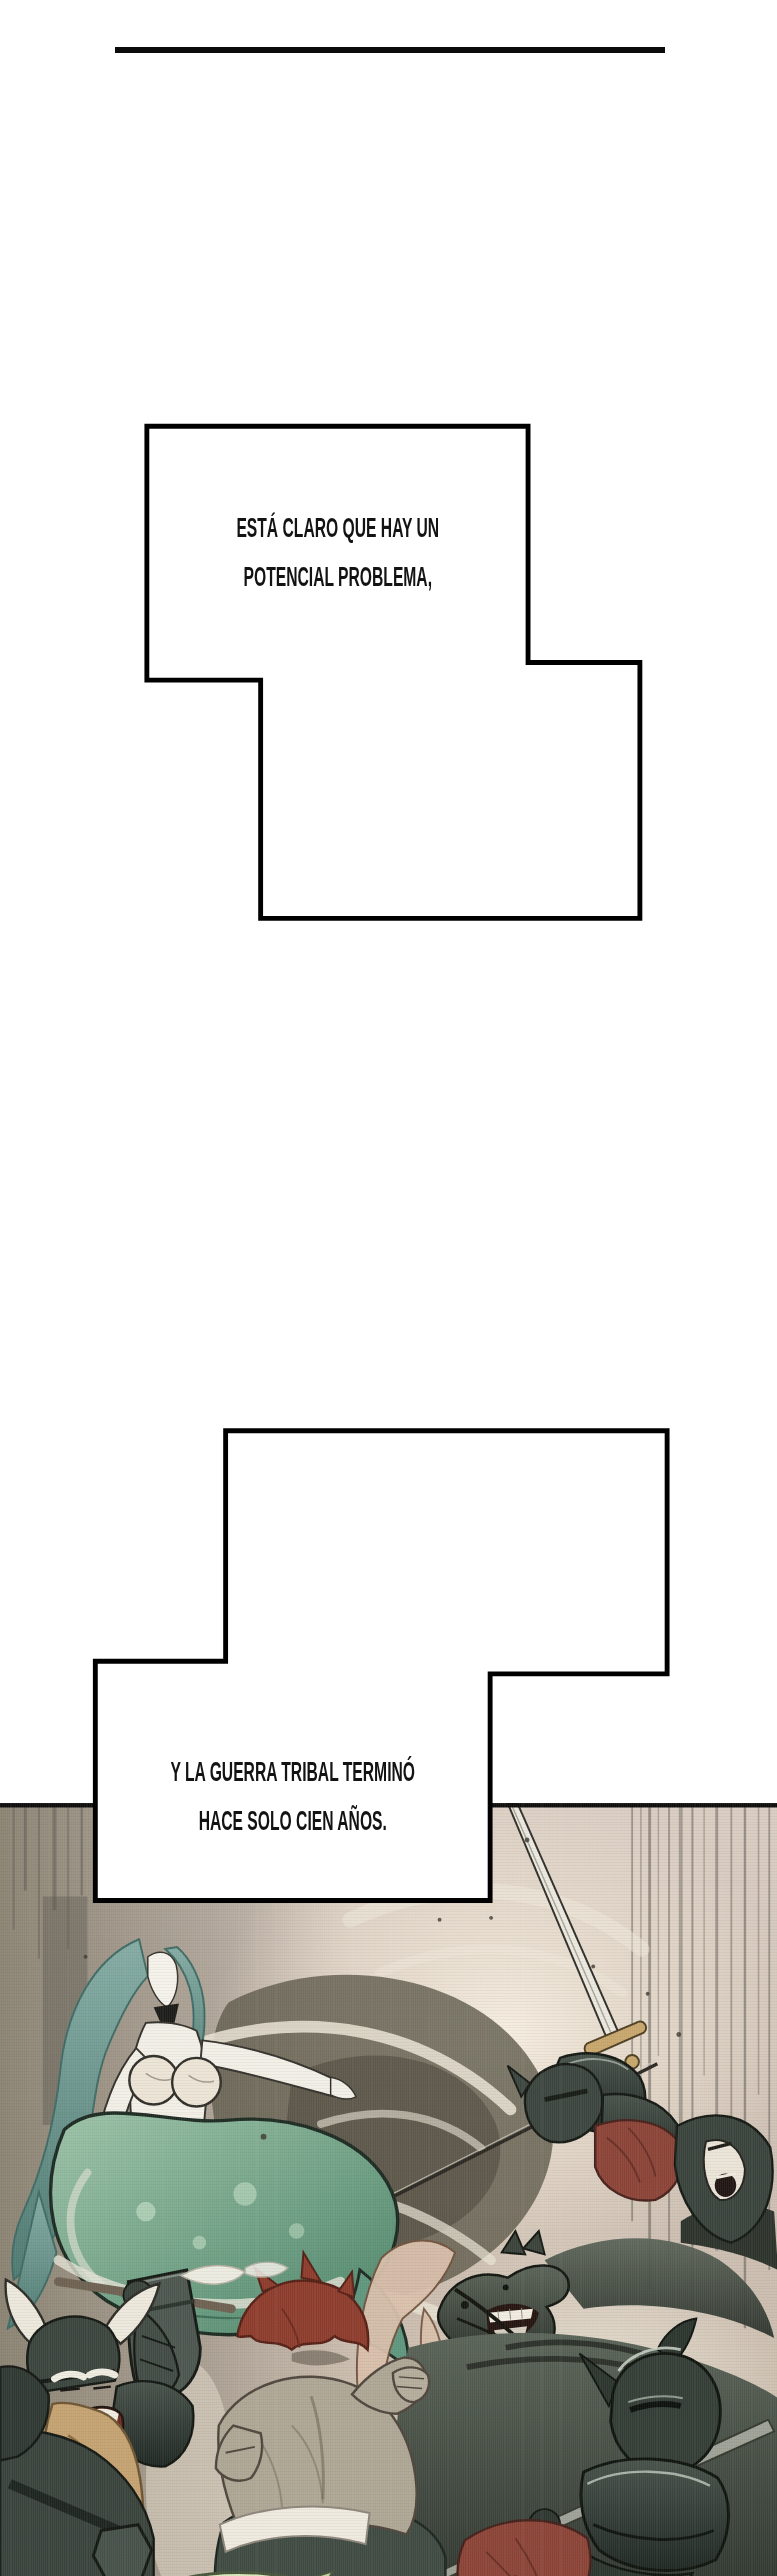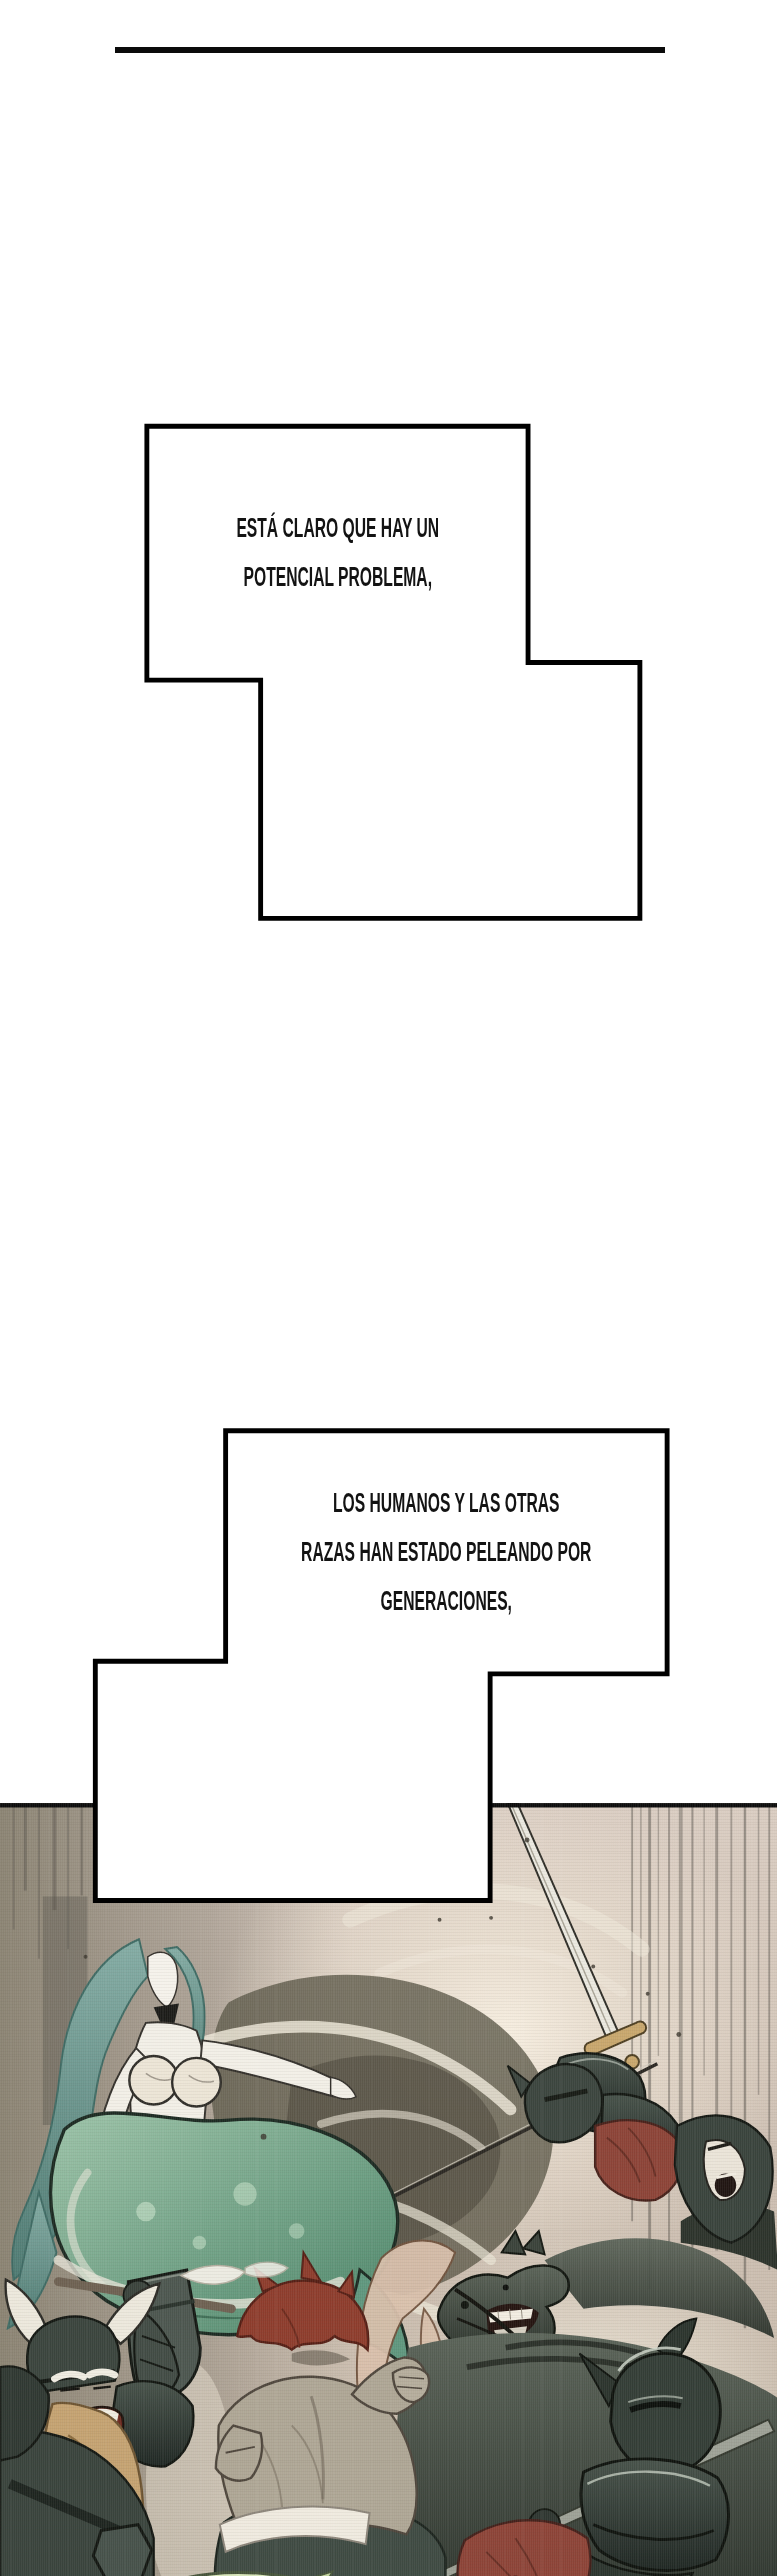--- a/index.html
+++ b/index.html
@@ -305,23 +305,22 @@
   </svg>
 
   <div class="btext" id="bt1" style="left:145px;top:377px;width:385px;height:258px">
     <div class="tinner">
       <div class="tline">ESTÁ CLARO QUE HAY UN</div>
       <div class="tline">POTENCIAL PROBLEMA,</div>
     </div>
   </div>
 
 
-  <div class="btext" id="bt3" style="left:224px;top:1382px;width:445px;height:247px">
+
+  <div class="btext" id="bt4" style="left:93px;top:1612px;width:399px;height:243px">
     <div class="tinner">
-      <div class="tline">LOS HUMANOS Y LAS OTRAS</div>
-      <div class="tline">RAZAS HAN ESTADO PELEANDO POR</div>
-      <div class="tline">GENERACIONES,</div>
+      <div class="tline">Y LA GUERRA TRIBAL TERMINÓ</div>
+      <div class="tline">HACE SOLO CIEN AÑOS.</div>
     </div>
   </div>
 
-
 </div>
 
 
 </body></html>

